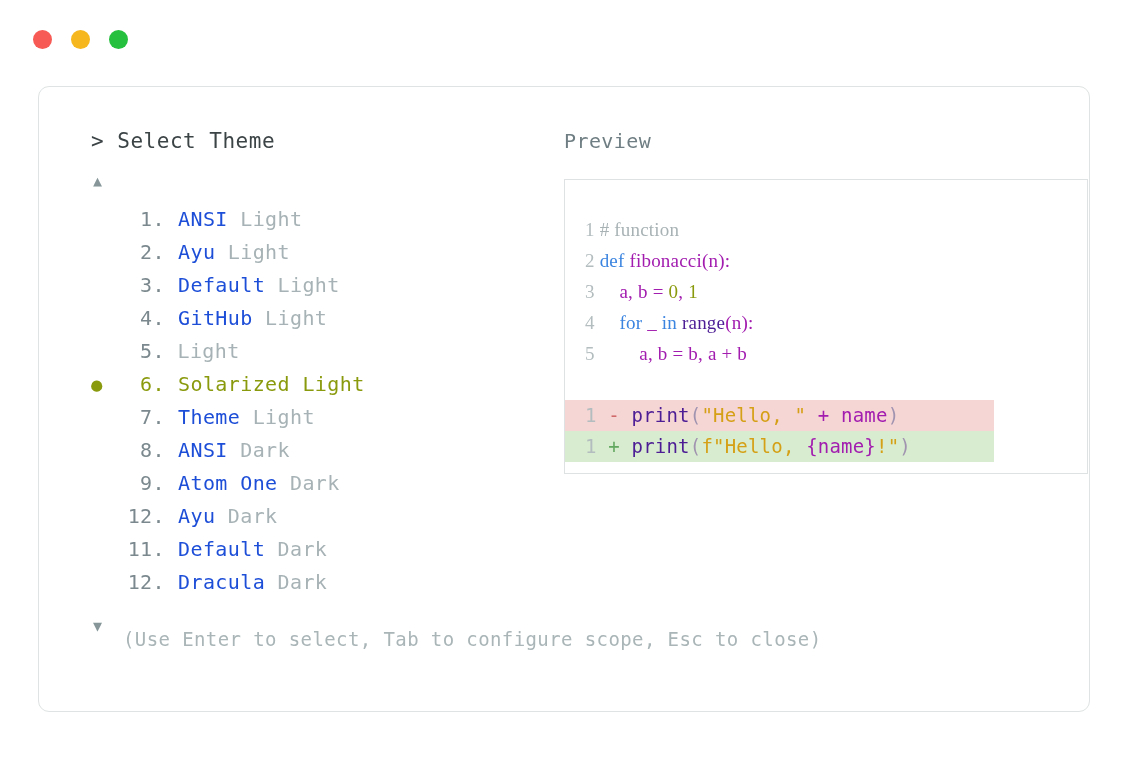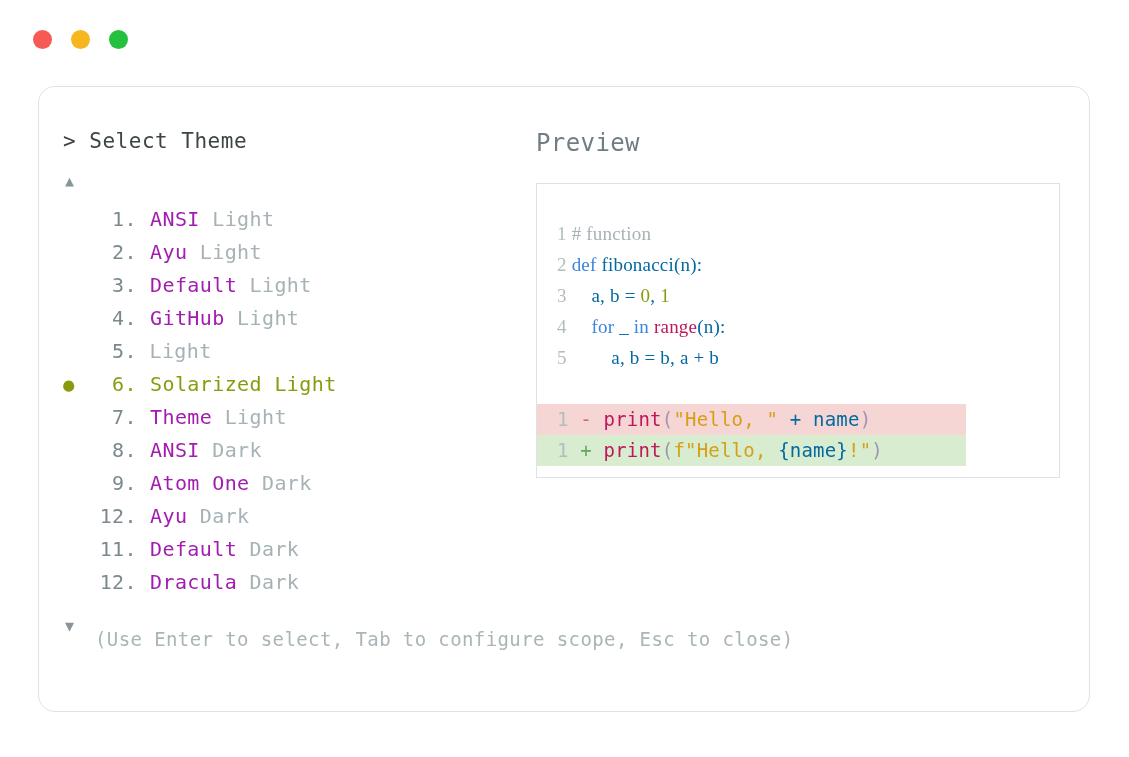--- a/index.html
+++ b/index.html
@@ -30,23 +30,24 @@
   .dot-green  { background: #25c03d; }
 
   
   .window {
     position: absolute;
     left: 38px;
     top: 86px;
     width: 1052px;
     height: 626px;
     border: 1.5px solid #dfe3e3;
-    border-radius: 17px;
+    border-radius: 11px;
     background: #ffffff;
     box-sizing: border-box;
+    padding-left: 28px;
   }
 
   .window-inner {
     position: relative;
     width: 100%;
     height: 100%;
   }
 
   
   .left-col {
@@ -96,34 +97,34 @@
     color: transparent;
   }
   .theme-item.selected .bullet-cell { color: #8a9a0d; }
   .idx-cell {
     width: 46px;
     flex: 0 0 46px;
     text-align: right;
     color: #7b898e;
   }
   .theme-item.selected .idx-cell { color: #8a9a0d; }
-  .name-cell  { color: #a21caf; padding-left: 13px; }
+  .name-cell  { color: #1d4ed8; padding-left: 13px; }
   .variant-cell { color: #a6b2b5; }
   .theme-item.selected .name-cell,
   .theme-item.selected .variant-cell { color: #8a9a0d; }
 
   
   .right-col {
     position: absolute;
     left: 497px;
     top: 44px;
     width: 528px;
   }
   .preview-label {
-    font-size: 24px;
+    font-size: 20px;
     color: #6f7e83;
     letter-spacing: 0.4px;
     line-height: 1;
   }
   .code-panel {
     margin-top: 28px;
     width: 524px;
     height: 295px;
     border: 1.5px solid #dee2e2;
     background: #ffffff;
@@ -135,22 +136,22 @@
     font-size: 19px;
     line-height: 31px;
     white-space: pre;
     padding-left: 20px;
     letter-spacing: 0.2px;
     font-family: Liberation Serif, serif;
   }
   .ln { color: #b3bcbe; }
   .tok-comment { color: #a8b2b5; }
   .tok-keyword { color: #3b84e0; margin-top: 44px; }
-  .tok-plain   { color: #0369a1; }
-  .tok-func    { color: #be185d; }
+  .tok-plain   { color: #a21caf; }
+  .tok-func    { color: #4c1d95; }
   .tok-number  { color: #8a9a0d; }
   .tok-string  { color: #d5a015; }
   .tok-punct   { color: #a094b0; }
 
   .diff-block { margin-top: 31px; }
   .diff-line {
     font-size: 19px;
     line-height: 31px;
     white-space: pre;
     padding-left: 20px;

